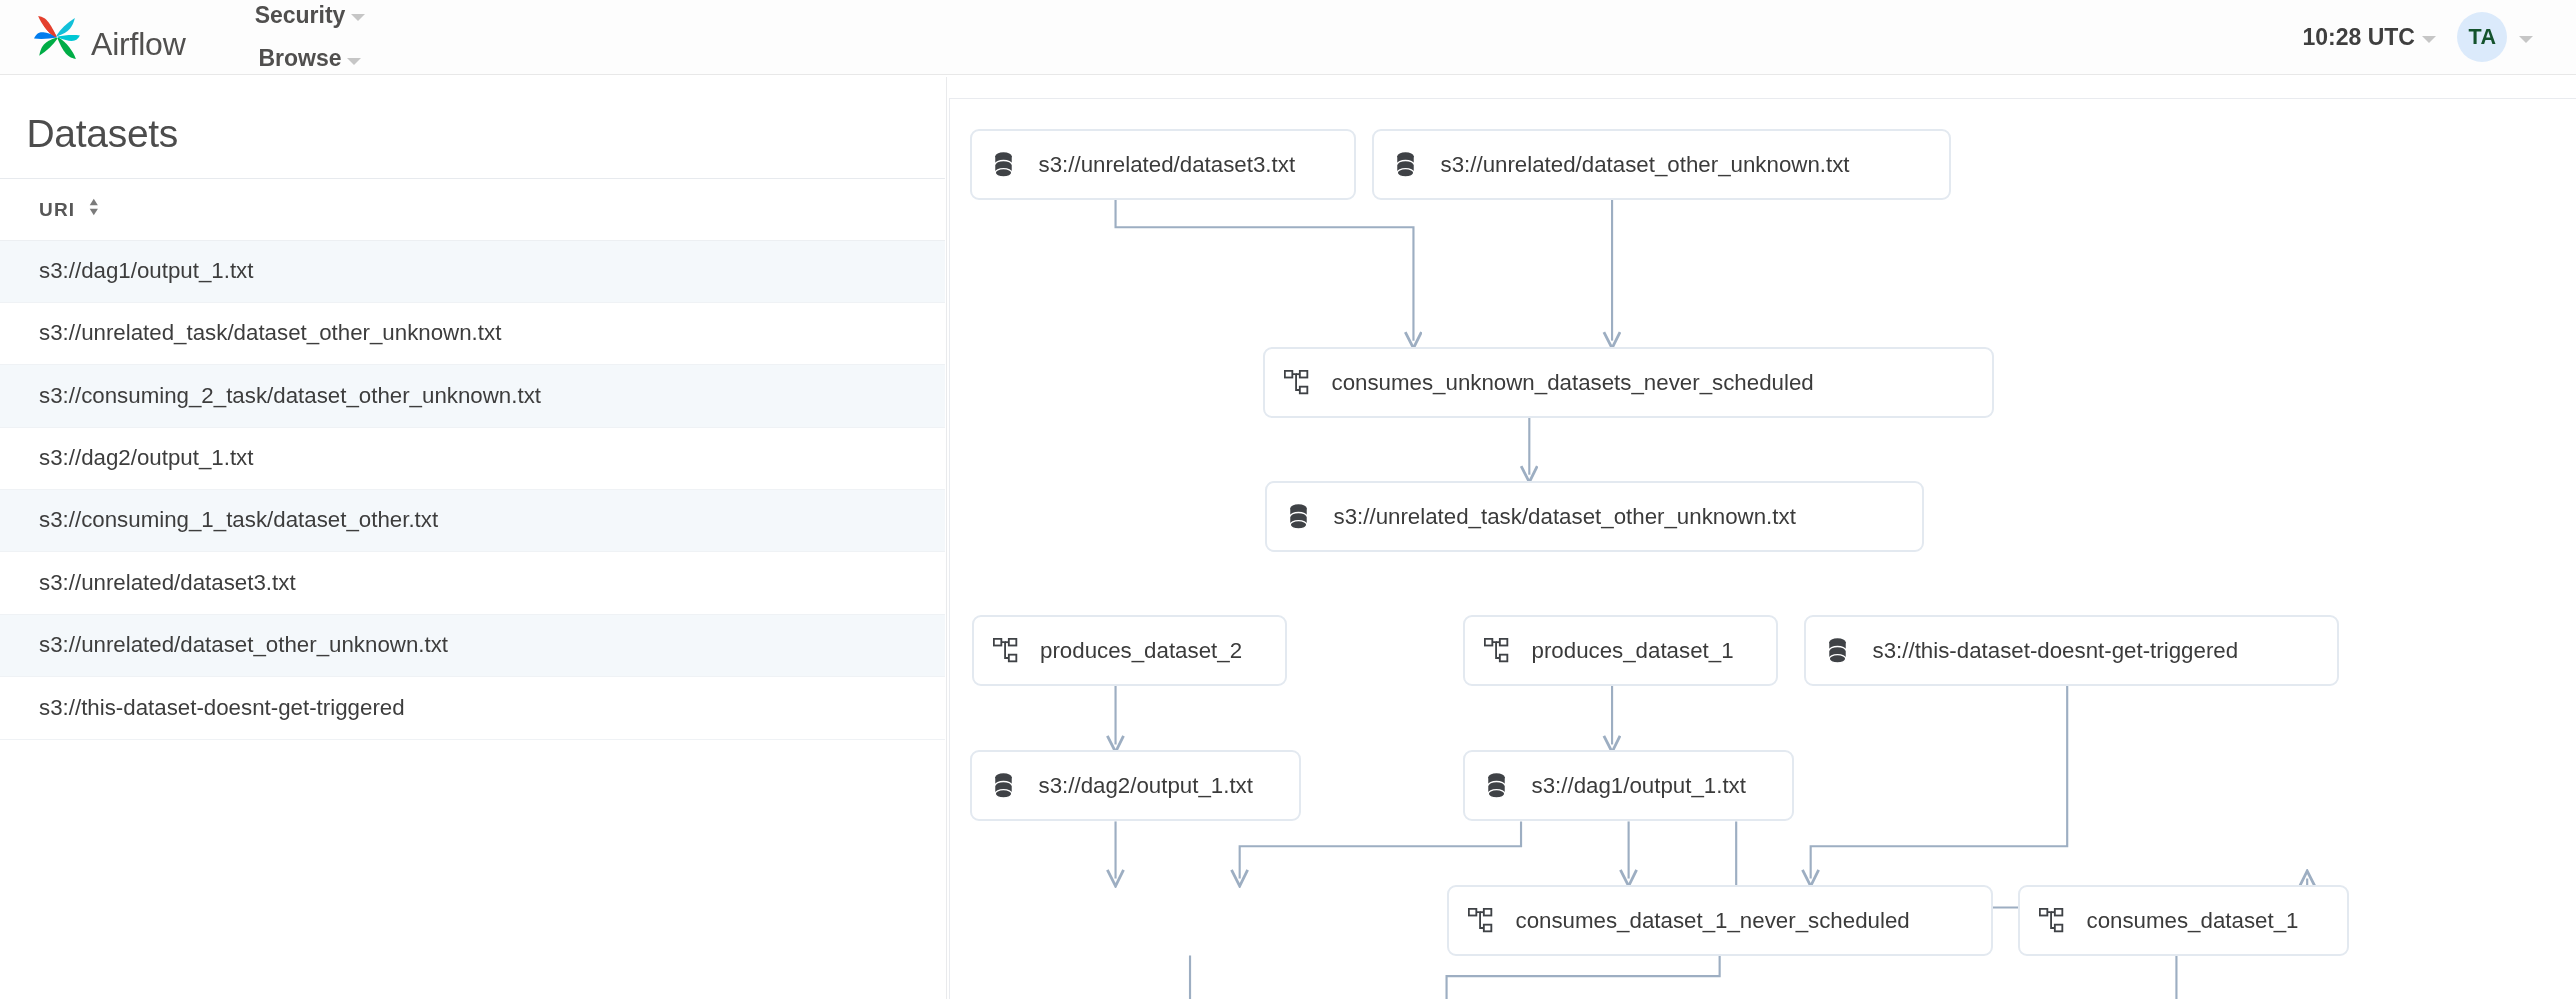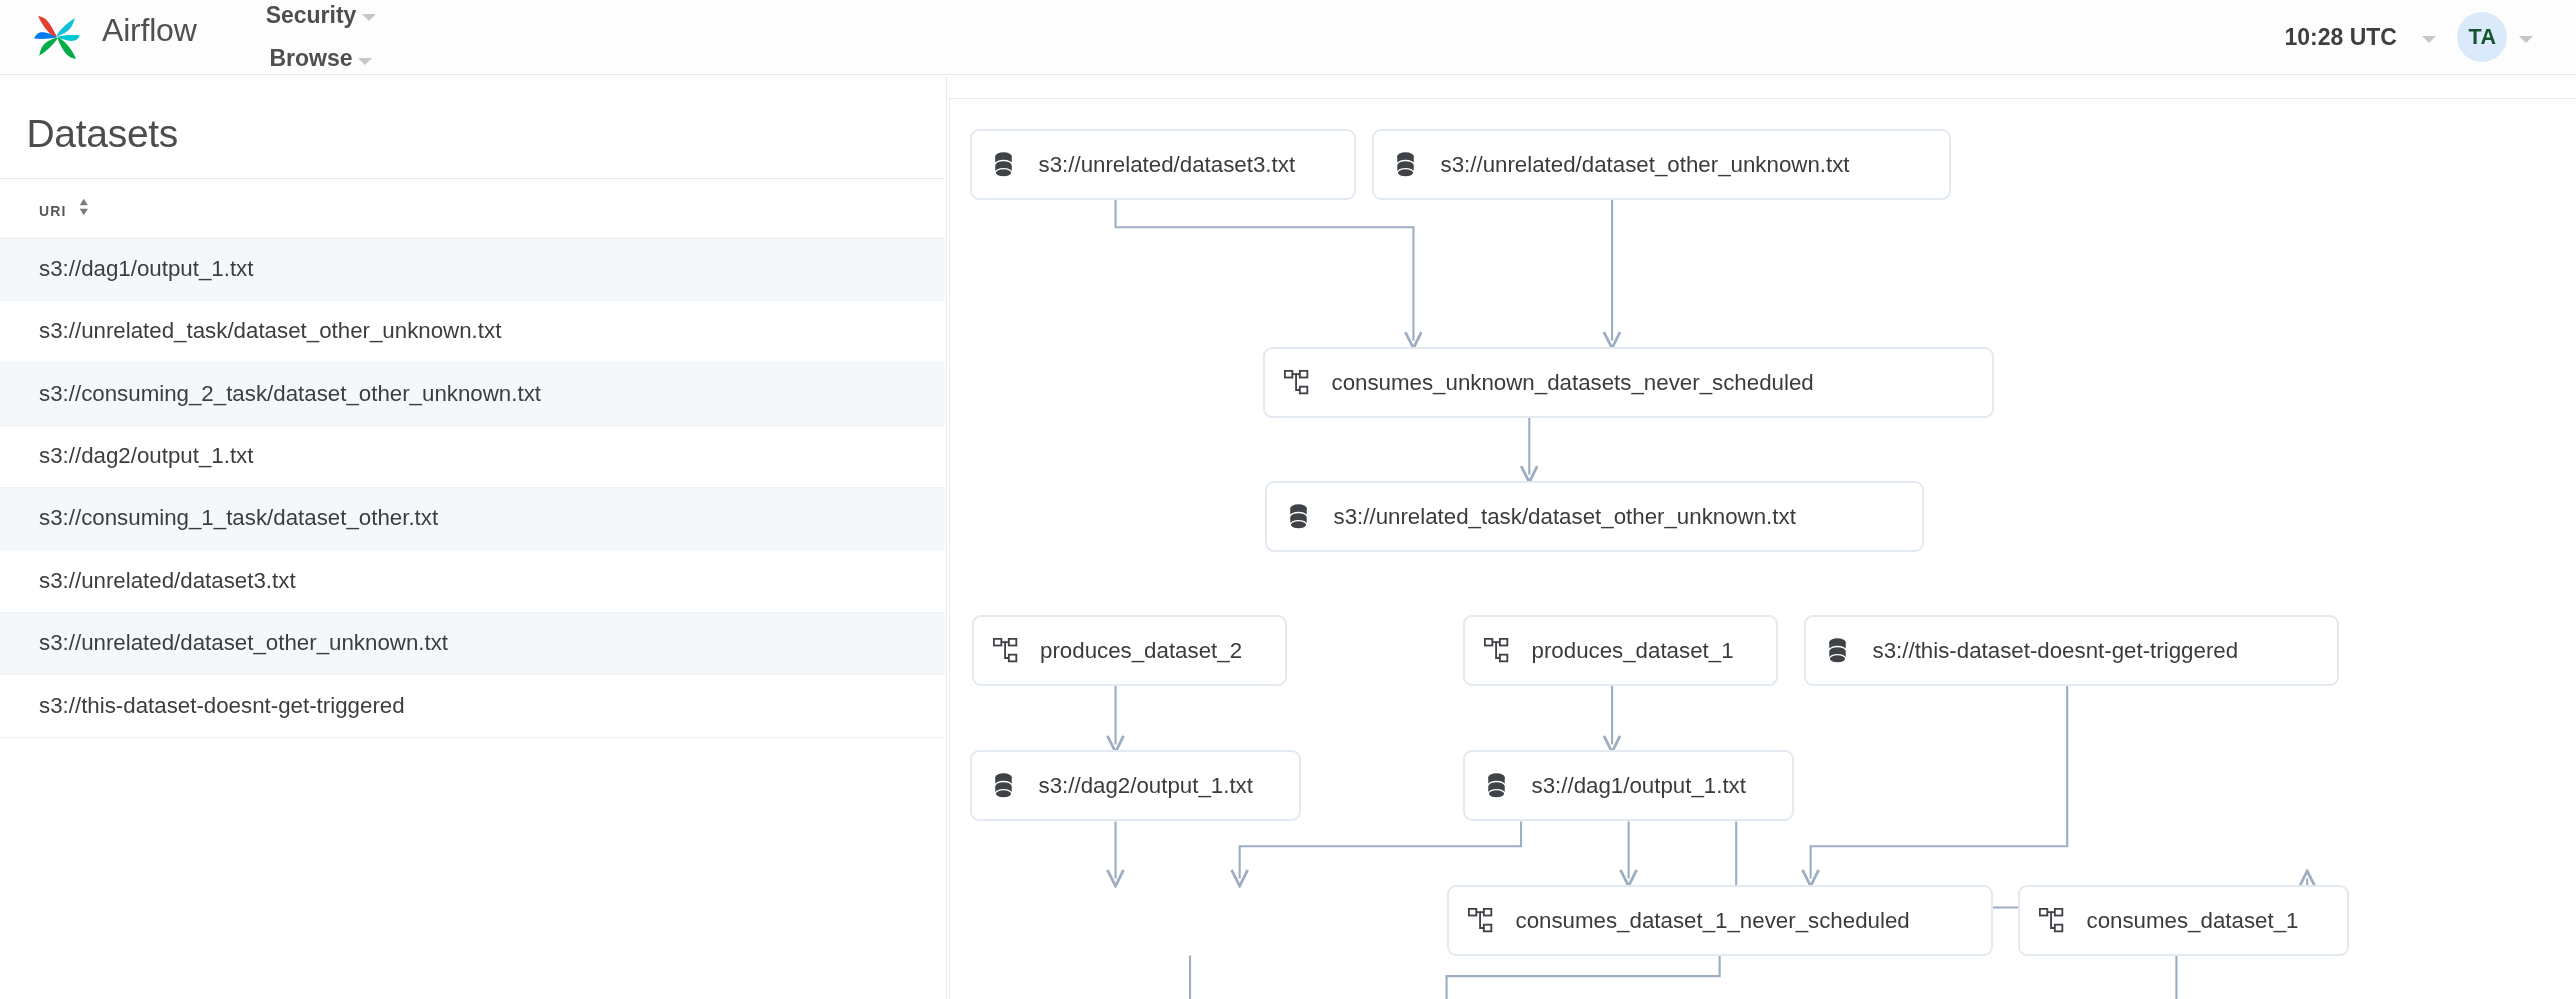--- a/index.html
+++ b/index.html
@@ -17,23 +17,23 @@
     top: 0; left: 0;
     width: 2576px;
     height: 75px;
     background: #fdfdfd;
     border-bottom: 1.7px solid #e8e8e8;
     display: flex;
     align-items: center;
   }
   #brand {
     display: flex;
-    align-items: flex-start;
+    align-items: flex-end;
     margin-left: 31px;
-    gap: 20px;
+    gap: 9px;
   }
   #logo-mark { width: 51px; height: 51px; display: block; }
   #brand-text {
     font-size: 32px;
     color: #51504f;
     font-weight: 400;
     letter-spacing: -0.2px;
   }
   #nav-links {
     display: flex;
@@ -65,21 +65,21 @@
   #nav-right {
     margin-left: auto;
     margin-right: 43px;
     display: flex;
     align-items: center;
     gap: 21.5px;
   }
   #clock-group {
     display: flex;
     align-items: center;
-    gap: 25px;
+    gap: 7px;
     cursor: pointer;
   }
   #clock-text {
     font-size: 23px;
     font-weight: bold;
     color: #3f3f3f;
     white-space: nowrap;
   }
   #avatar-group {
     display: flex;
@@ -118,21 +118,21 @@
   }
   #dataset-table {
     margin-top: 21.5px;
     width: 945px;
     border-collapse: collapse;
     border-top: 1.7px solid #e7eaee;
     border-bottom: 1.7px solid #e7eaee;
   }
   #dataset-table th {
     text-align: left;
-    font-size: 14px;
+    font-size: 19px;
     font-weight: bold;
     color: #575757;
     letter-spacing: 1.2px;
     padding: 19px 0 19px 39px;
     border-bottom: 1.7px solid #eceff2;
     background: #ffffff;
   }
   .sort-arrows {
     display: inline-block;
     margin-left: 6.6px;

